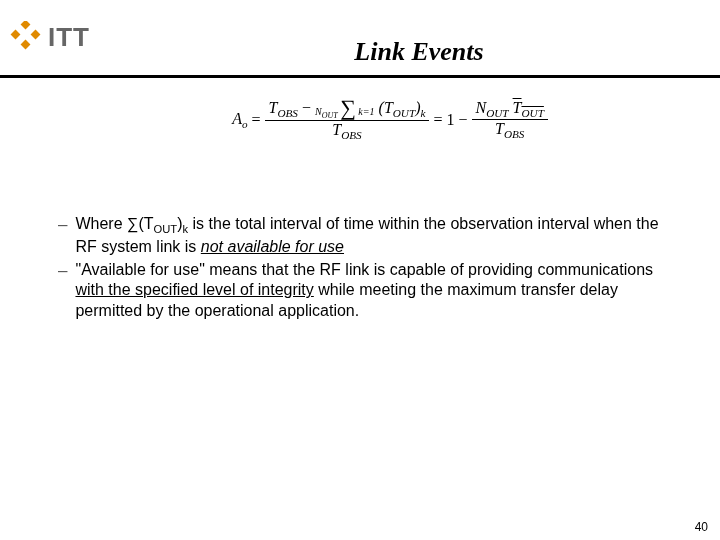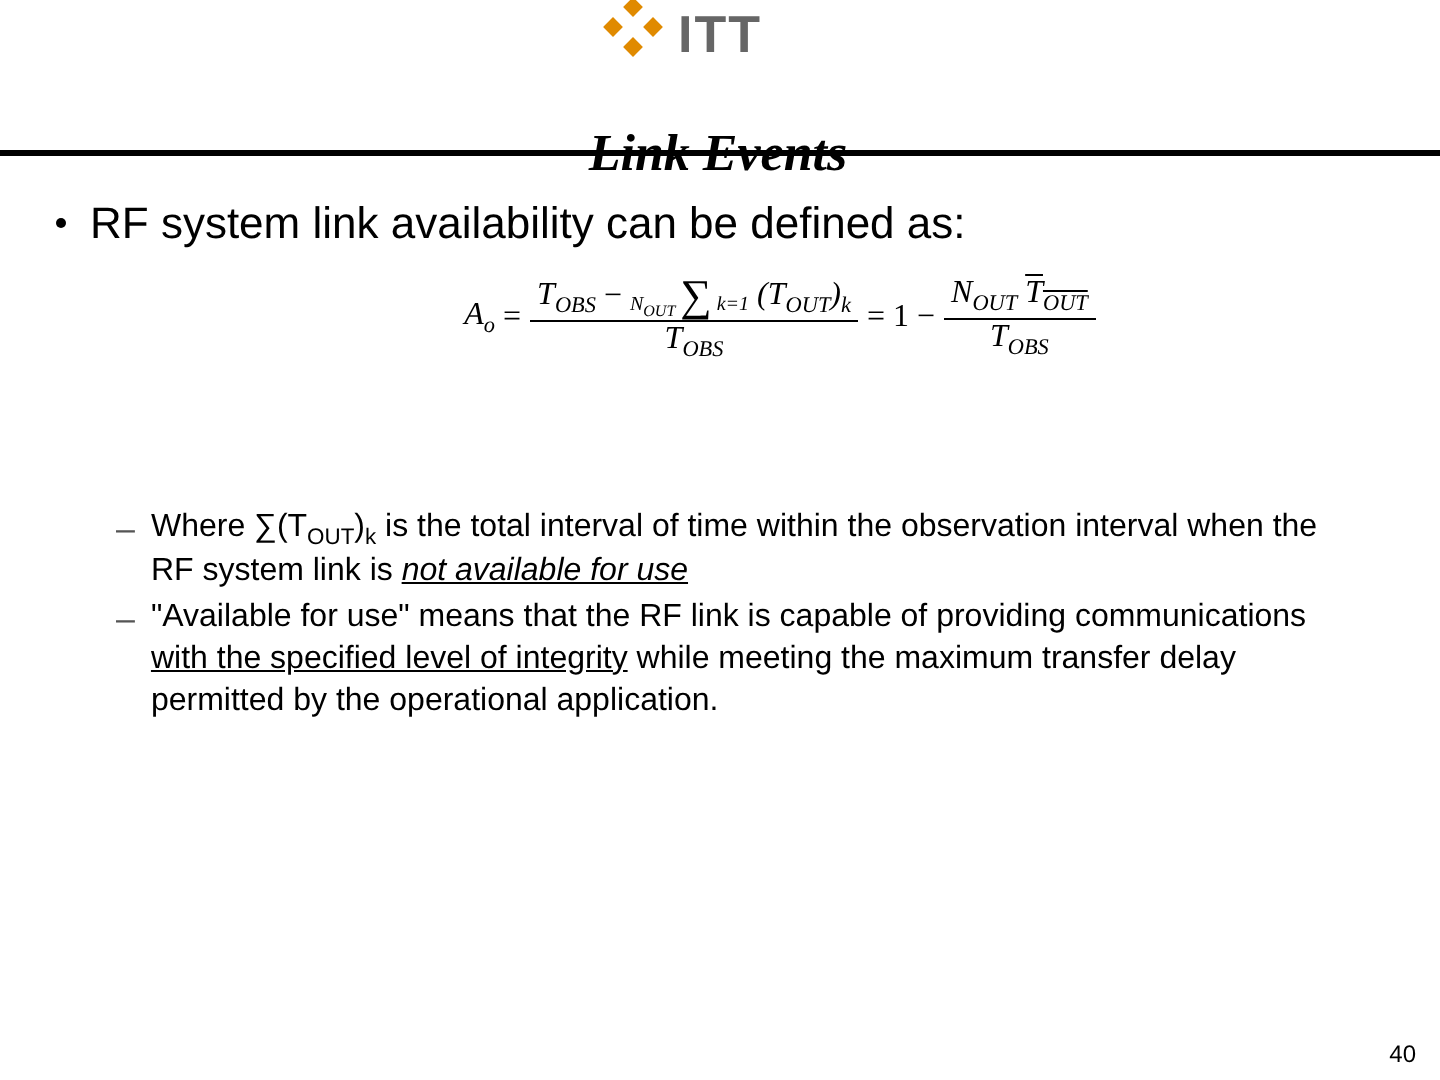--- a/index.html
+++ b/index.html
@@ -13,21 +13,20 @@
     overflow: hidden;
     position: relative;
   }
   .header {
     display: flex;
     align-items: center;
     height: 78px;
     border-bottom: 3px solid #000;
     padding: 0 10px 0 8px;
     box-sizing: border-box;
-    flex-direction: column;
   }
   .itt-logo {
     display: flex;
     align-items: center;
     gap: 6px;
     min-width: 120px;
   }
   .title {
     flex: 1;
     text-align: center;
@@ -154,24 +153,20 @@
     <span style="font-weight:bold;font-size:26px;color:#666;letter-spacing:1px;">ITT</span>
   </div>
   <div class="title">
     <br>
     <span>Link Events</span>
   </div>
 </div>
 
 <div class="body">
 
-  <div class="bullet-row">
-    <div class="bullet-dot"></div>
-    <div class="lvl1-text">RF system link availability can be defined as:</div>
-  </div>
 
   <div class="formula-area">
     <div class="formula-row">
       <span style="font-style:italic;"><span>A</span><span class="sub">o</span></span>
       <span> = </span>
       <span class="frac">
         <span class="top">
           <span style="font-style:italic;"><span>T</span><span class="sub">OBS</span></span>
           <span> − </span>
           <span class="sum">

